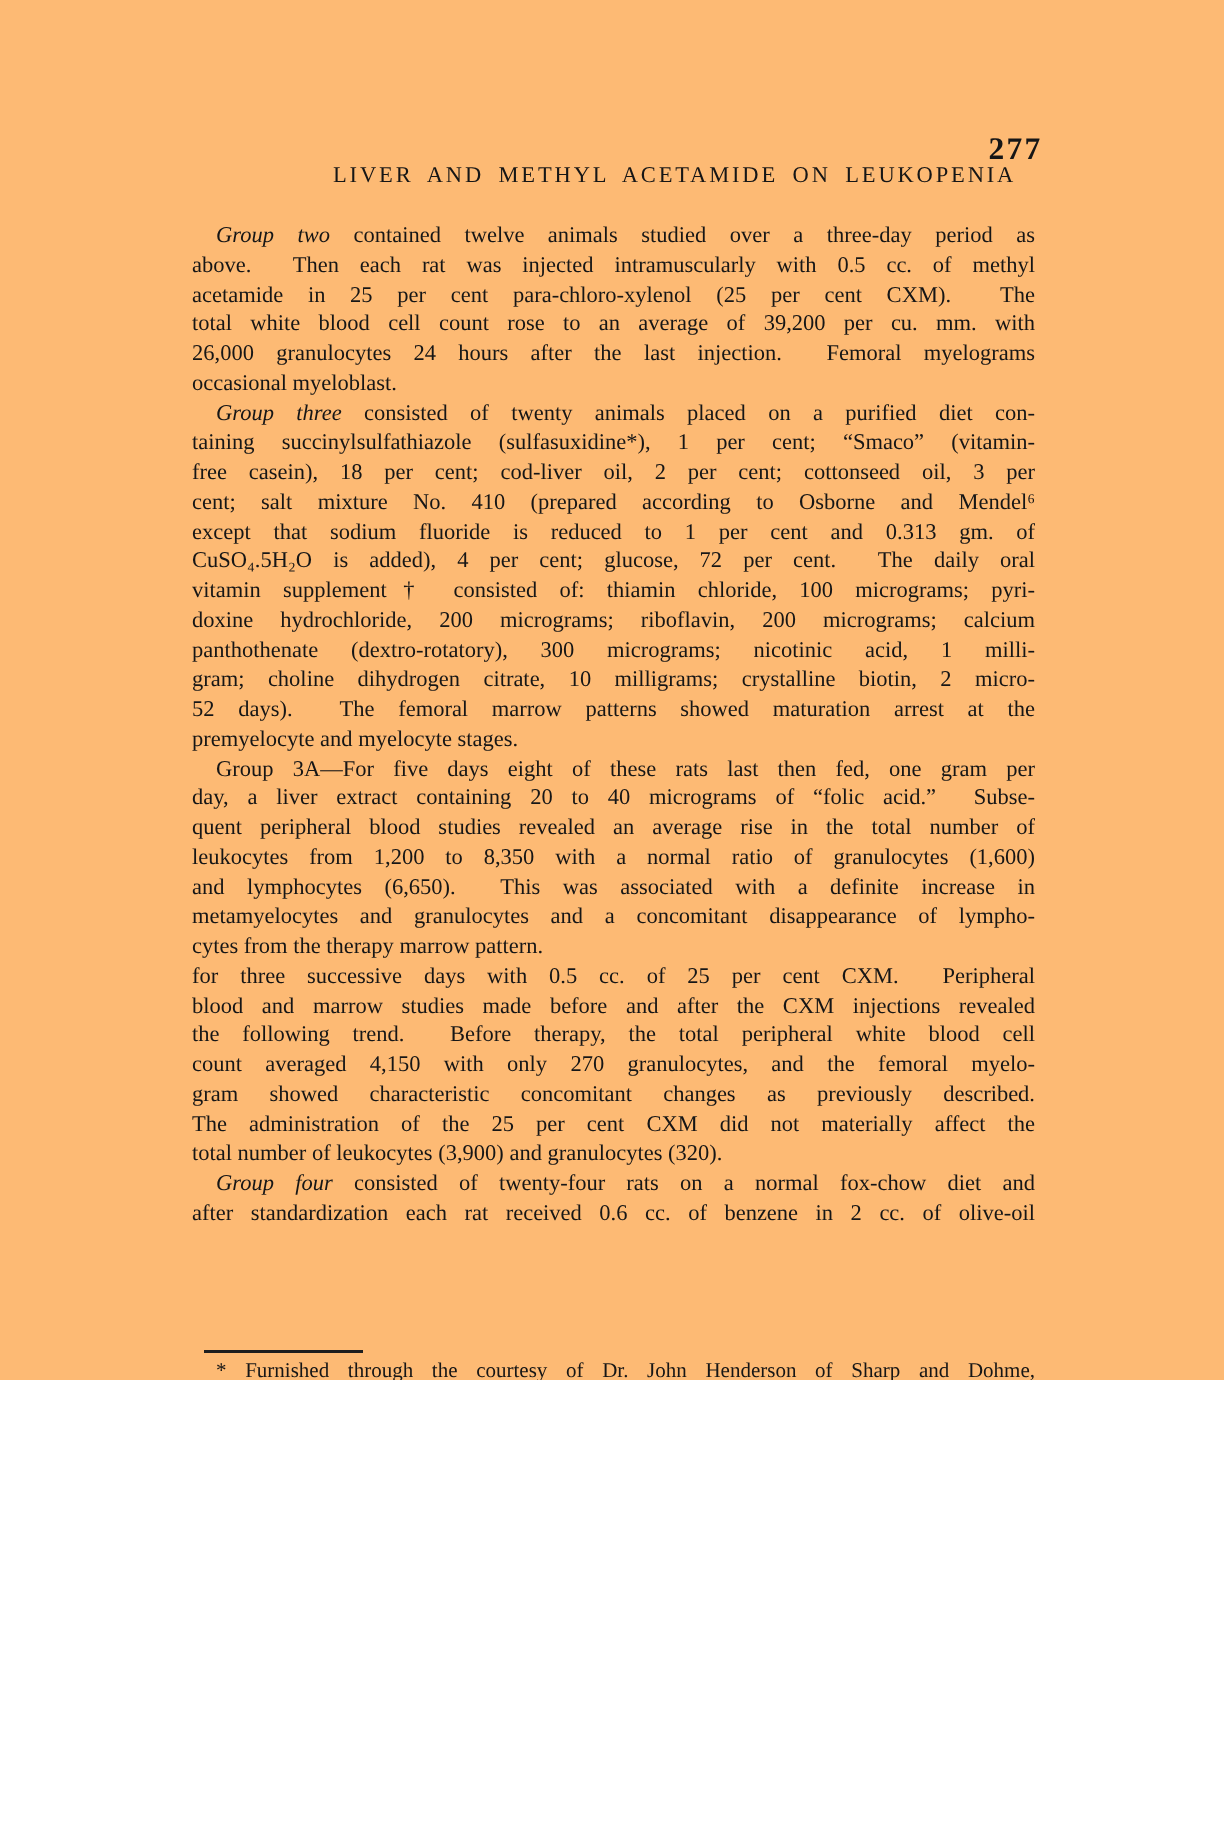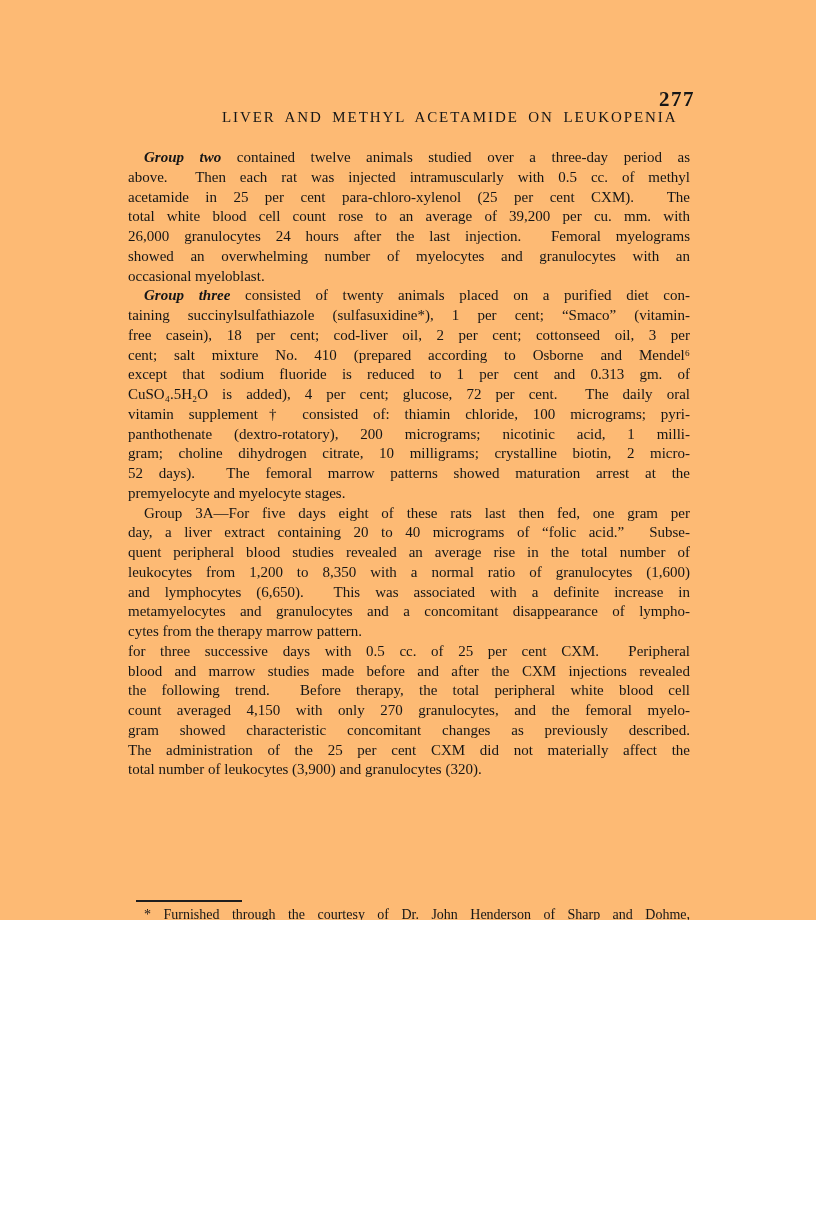--- a/index.html
+++ b/index.html
@@ -46,21 +46,20 @@
     text-align-last: justify;
   }
   .tline.lastline {
     text-align-last: left;
   }
   .first {
     text-indent: 16px;
   }
   .italic {
     font-style: italic;
-    font-weight: bold;
   }
   .footnote-rule {
     position: absolute;
     left: 136px;
     top: 900px;
     width: 106px;
     height: 0;
     border-top: 2px solid #1e1e1e;
   }
   .footnotes {
@@ -84,35 +83,35 @@
 
   <div class="text-block">
 
     <div class="para">
       <div class="tline first"><span class="italic">Group two</span><span> contained twelve animals studied over a three-day period as</span></div>
       <div>
           <div class="tline">above.&nbsp; Then each rat was injected intramuscularly with 0.5 cc. of methyl</div>
           <div class="tline">acetamide in 25 per cent para-chloro-xylenol (25 per cent CXM).&nbsp; The</div>
           <div class="tline">total white blood cell count rose to an average of 39,200 per cu. mm. with</div>
           <div class="tline">26,000 granulocytes 24 hours after the last injection.&nbsp; Femoral myelograms</div>
-          <div class="tline">showed an overwhelming number of myelocytes and granulocytes with an</div>
           <div class="tline lastline">occasional myeloblast.</div>
         </div>
     </div>
 
     <div class="para">
       <div class="tline first"><span class="italic">Group three</span><span> consisted of twenty animals placed on a purified diet con-</span></div>
       <div>
           <div class="tline">taining succinylsulfathiazole (sulfasuxidine*), 1 per cent; “Smaco” (vitamin-</div>
           <div class="tline">free casein), 18 per cent; cod-liver oil, 2 per cent; cottonseed oil, 3 per</div>
           <div class="tline">cent; salt mixture No. 410 (prepared according to Osborne and Mendel⁶</div>
           <div class="tline">except that sodium fluoride is reduced to 1 per cent and 0.313 gm. of</div>
           <div class="tline">CuSO₄.5H₂O is added), 4 per cent; glucose, 72 per cent.&nbsp; The daily oral</div>
           <div class="tline">vitamin supplement† consisted of: thiamin chloride, 100 micrograms; pyri-</div>
-          <div class="tline">panthothenate (dextro-rotatory), 200 micrograms; nicotinic acid, 1 milli-</div>
+          <div class="tline">doxine hydrochloride, 200 micrograms; riboflavin, 200 micrograms; calcium</div>
+          <div class="tline">panthothenate (dextro-rotatory), 300 micrograms; nicotinic acid, 1 milli-</div>
           <div class="tline">gram; choline dihydrogen citrate, 10 milligrams; crystalline biotin, 2 micro-</div>
           <div class="tline">52 days).&nbsp; The femoral marrow patterns showed maturation arrest at the</div>
           <div class="tline lastline">premyelocyte and myelocyte stages.</div>
         </div>
     </div>
 
     <div class="para">
       <div class="tline first"><span></span><span>Group 3A—For five days eight of these rats last then fed, one gram per</span></div>
       <div>
           <div class="tline">day, a liver extract containing 20 to 40 micrograms of “folic acid.”&nbsp; Subse-</div>
@@ -129,20 +128,26 @@
           <div class="tline">for three successive days with 0.5 cc. of 25 per cent CXM.&nbsp; Peripheral</div>
           <div class="tline">blood and marrow studies made before and after the CXM injections revealed</div>
           <div class="tline">the following trend.&nbsp; Before therapy, the total peripheral white blood cell</div>
           <div class="tline">count averaged 4,150 with only 270 granulocytes, and the femoral myelo-</div>
           <div class="tline">gram showed characteristic concomitant changes as previously described.</div>
           <div class="tline">The administration of the 25 per cent CXM did not materially affect the</div>
           <div class="tline lastline">total number of leukocytes (3,900) and granulocytes (320).</div>
         </div>
     </div>
 
+    <div class="para">
+      <div class="tline first"><span class="italic">Group four</span><span> consisted of twenty-four rats on a normal fox-chow diet and</span></div>
+      <div>
+          <div class="tline">after standardization each rat received 0.6 cc. of benzene in 2 cc. of olive-oil</div>
+        </div>
+    </div>
 
   </div>
 
   <div class="footnote-rule"></div>
 
   <div class="footnotes">
 
     <div class="footnote">
       <div class="tline first">* Furnished through the courtesy of Dr. John Henderson of Sharp and Dohme,</div>
       <div>

